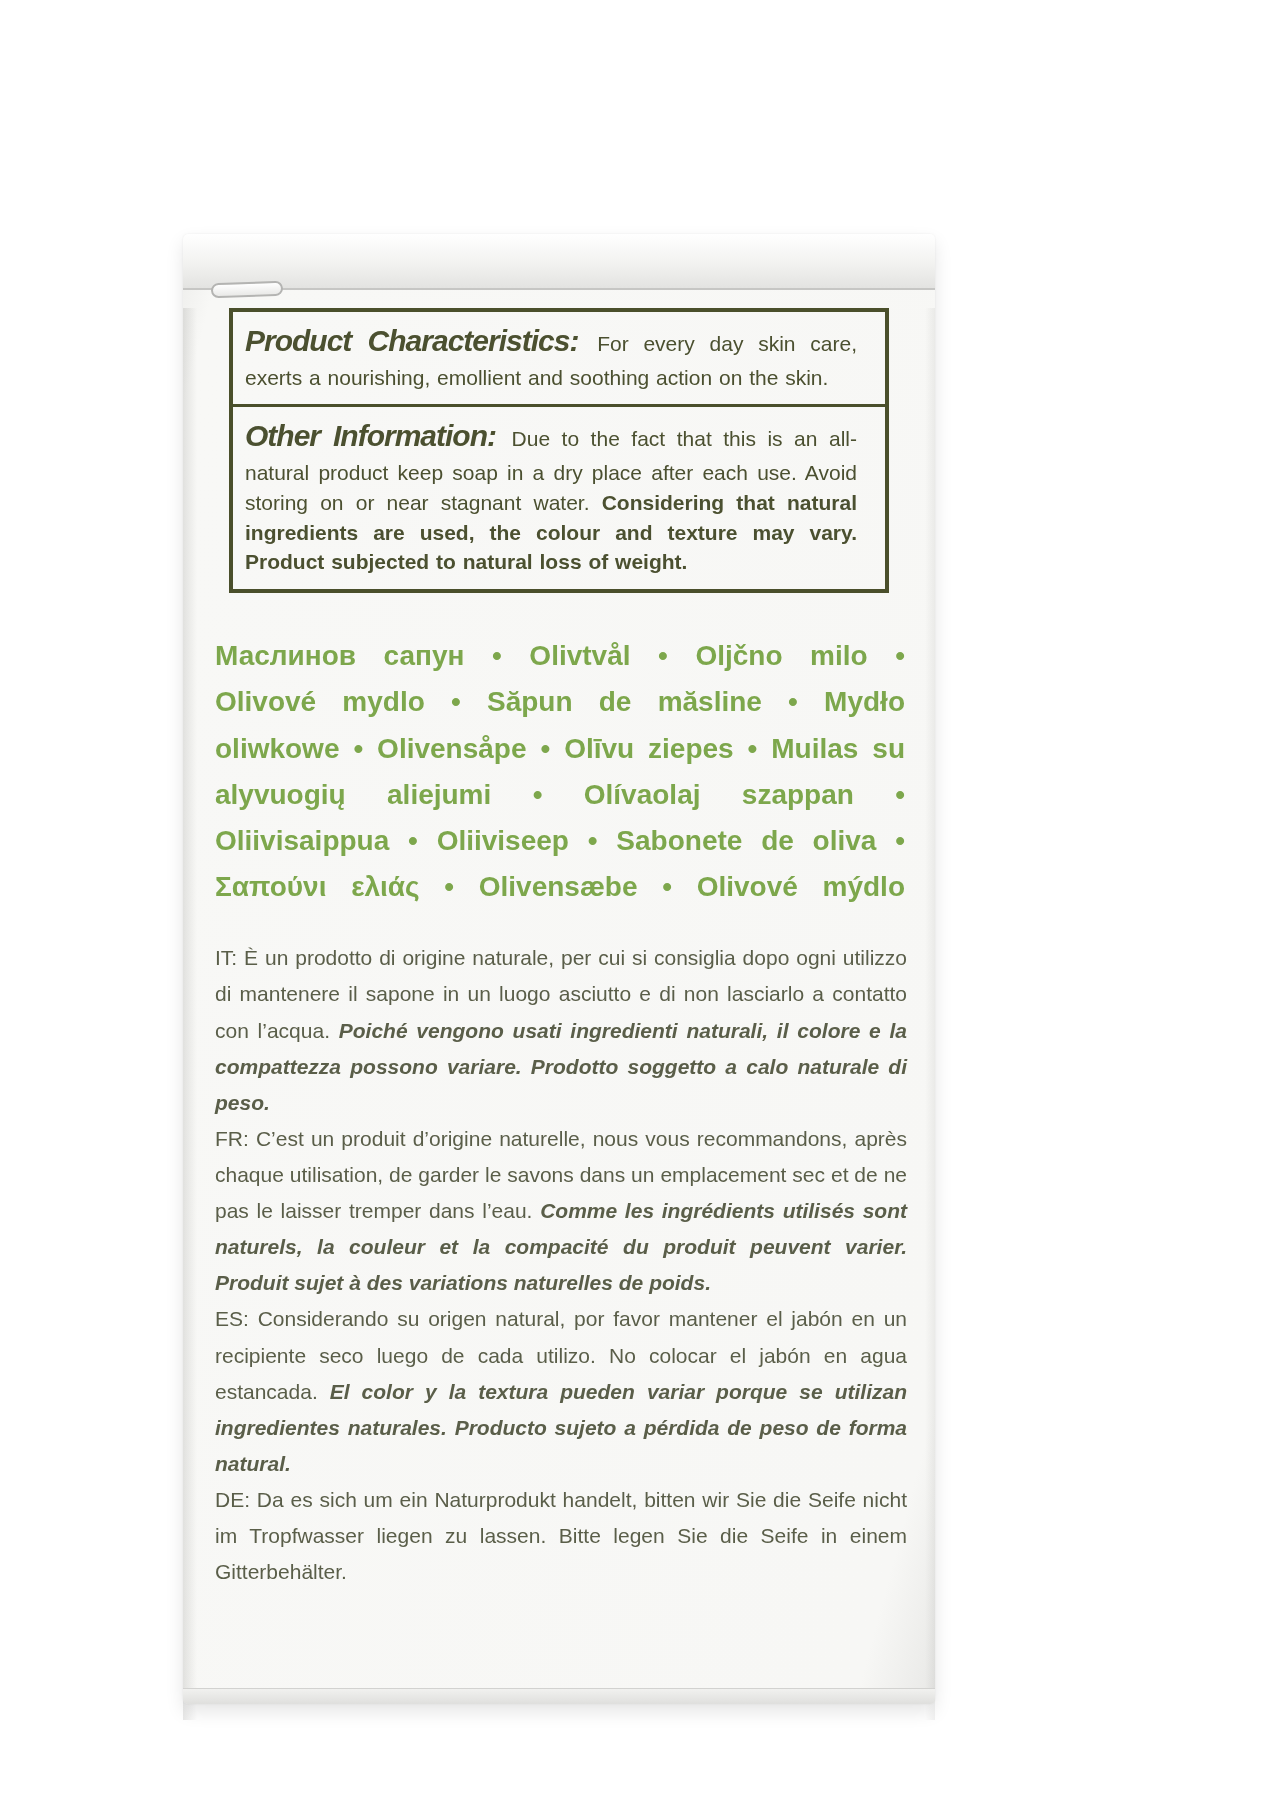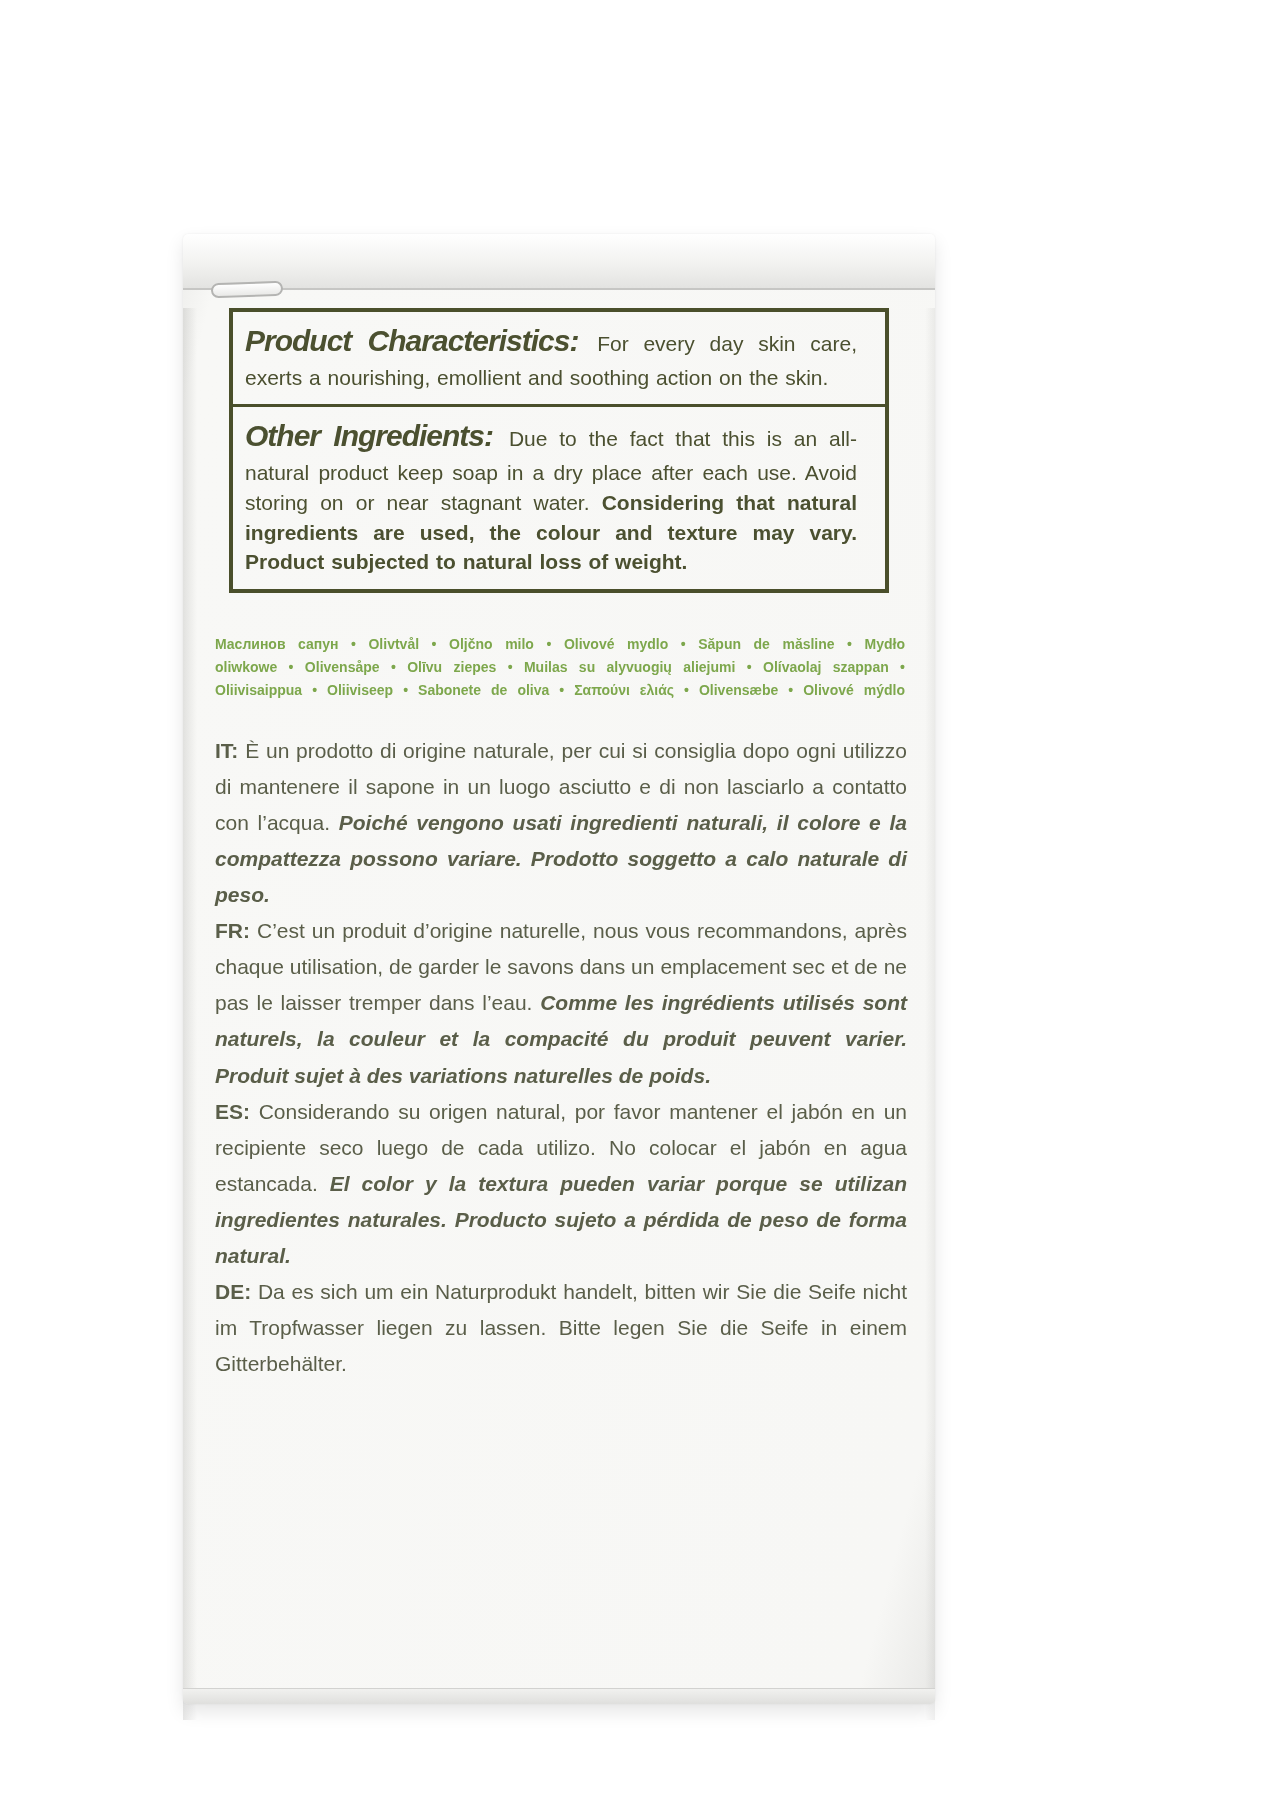--- a/index.html
+++ b/index.html
@@ -56,31 +56,31 @@
     font-size: 30px; font-weight: bold; font-style: italic;
     letter-spacing: -1px; padding-right: 4px;
   }
   .strong { font-weight: bold; }
   .caps { font-size: 22px; line-height: 1.62; letter-spacing: 0.3px; }
 
   
   .names {
     margin: 40px 30px 0 32px;
     color: var(--green, #7da74c);
-    font-size: 14px; font-weight: bold; line-height: 1.65;
+    font-size: 28px; font-weight: bold; line-height: 1.65;
     text-align: justify; text-align-last: justify; word-spacing: 4px;
   }
 
   
   .translations {
     margin: 30px 28px 0 32px;
     color: var(--body-text, #5a5e49);
     font-size: 21px; line-height: 1.72; text-align: justify;
   }
-  .lang { font-weight: bold; }
+  .lang { font-weight: normal; }
   .em { font-weight: bold; font-style: italic; }
 </style>
 </head>
 <body>
 
 <div class="page">
   <div class="box">
 
     <div class="box-top">
       <div class="tuck-slot"></div>
@@ -90,21 +90,21 @@
 
       <div class="info-table">
 
         <p class="section">
           <span class="h">Product Characteristics:</span>
           <span class="t">For every day skin care, exerts a nourishing, emollient and soothing action on the skin.</span>
         </p>
 
 
         <p class="section">
-          <span class="h">Other Ingredients:</span>
+          <span class="h">Other Information:</span>
           <span class="t">Due to the fact that this is an all-natural product keep soap in a dry place after each use. Avoid storing on or near stagnant water.</span>
           <span class="t strong">Considering that natural ingredients are used, the colour and texture may vary. Product subjected to natural loss of weight.</span>
         </p>
 
 
 
       </div>
 
       <p class="names">Маслинов сапун • Olivtvål • Oljčno milo • Olivové mydlo • Săpun de măsline • Mydło oliwkowe • Olivensåpe • Olīvu ziepes • Muilas su alyvuogių aliejumi • Olívaolaj szappan • Oliivisaippua • Oliiviseep • Sabonete de oliva • Σαπούνι ελιάς • Olivensæbe • Olivové mýdlo</p>
 

